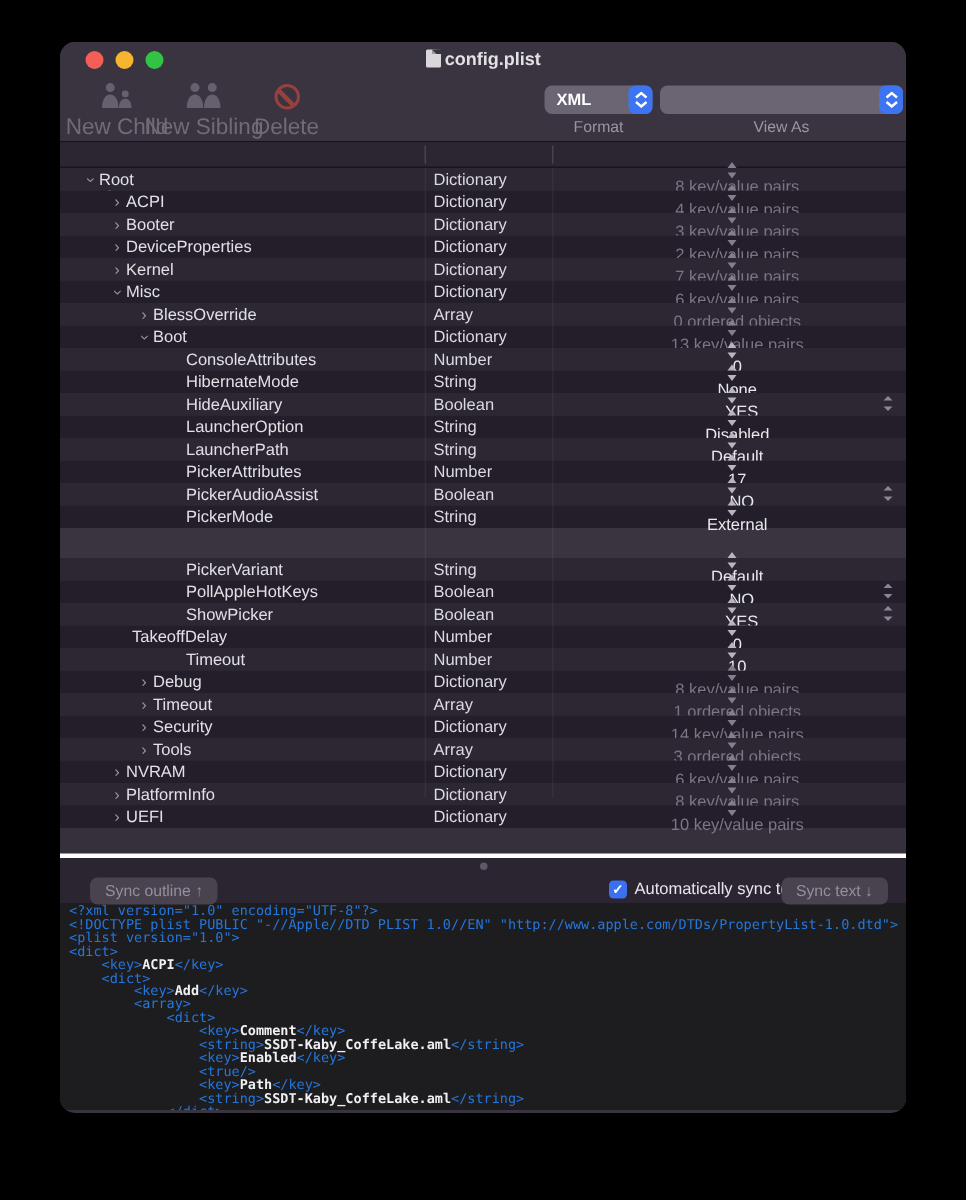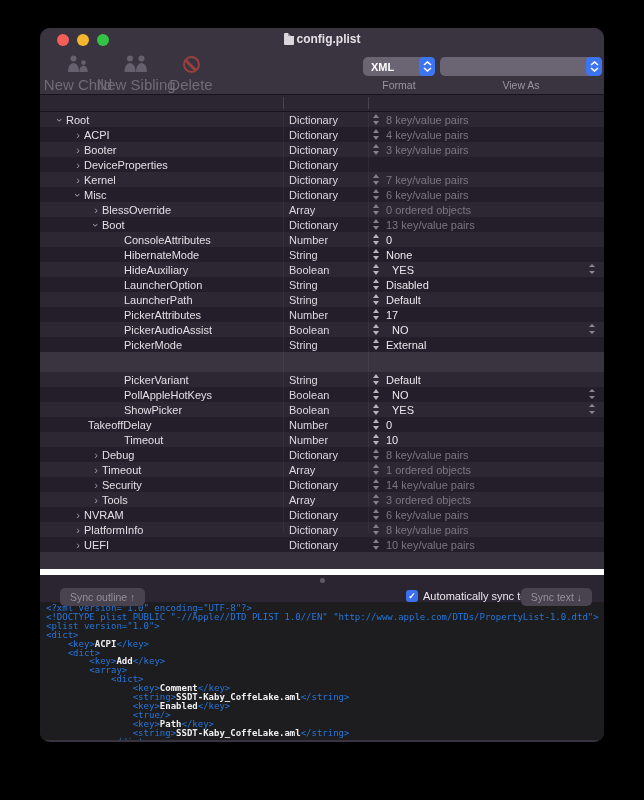--- a/index.html
+++ b/index.html
@@ -59,42 +59,42 @@
   .sep1{ left:243px; } .sep2{ left:328px; }
   .row { height:15px; position:relative; display:flex; align-items:center; }
   .row.alt { background:#2c2733; }
   .row:not(.alt) { background:#231e29; }
   .chev { width:12px; text-align:center; color:#9c96a3; font-size:11px; line-height:10px;
           display:inline-block; flex:none; }
   .chev.expanded { transform:rotate(90deg); }
   .chev.hidden { visibility:hidden; }
   .kcell { font-size:11px; color:#e2dfe5; white-space:nowrap; }
   .ccell { position:absolute; left:249px; font-size:11px; color:#dcd9e0; }
-  .vcell { position:absolute; left:333px; right:0; display:flex; align-items:center; }
+  .vcell { position:absolute; left:333px; right:0; display:flex; align-items:center;flex-direction:column; }
   .vtext { font-size:11px; margin-left:6px; white-space:nowrap; }
   .vtext.dim { color:#7b7584; } .vtext.lit { color:#eae8ed; }
   .vtext.boolpad { margin-left:12px; }
   .stepper { width:7px; height:11px; position:relative; flex:none; }
   .stepper i { position:absolute; left:0; width:0; height:0; border-left:3.5px solid transparent;
                border-right:3.5px solid transparent; }
   .stepper .up { top:0; border-bottom:4px solid #b9b4c0; }
   .stepper .dn { bottom:0; border-top:4px solid #b9b4c0; }
   .stepper.dim .up { border-bottom-color:#847e8d; } .stepper.dim .dn { border-top-color:#847e8d; }
   .rstep { position:absolute; right:9px; top:2px; width:6px; height:10px; }
   .rstep i { position:absolute; left:0; width:0; height:0; border-left:3px solid transparent;
              border-right:3px solid transparent; }
   .rstep .up { top:0; border-bottom:3.5px solid #8d8795; }
   .rstep .dn { bottom:0; border-top:3.5px solid #8d8795; }
 
   .table-tail { height:14px; background:#211c27; }
   .light-band { height:23px; background:#36303c; border-top:1px solid #1b1721; }
 
   
   .syncbar { height:33px; background:#2b2531; position:relative;
-             border-top:6px solid #ffffff; }
+             border-top:3px solid #ffffff; }
   .drag-dot { position:absolute; left:50%; top:3px; width:5px; height:5px; margin-left:-2px;
               border-radius:50%; background:#5e5866; }
   .sync-btn { position:absolute; top:13px; height:18px; background:#49424f; border:none;
               border-radius:5px; color:#958f9c; font-size:10.5px; padding:0 10px;
               font-family:"Liberation Sans", sans-serif; }
   .btn-outline { left:20px; }
   .btn-text { right:12px; }
   .autosync { position:absolute; left:366px; top:15px; display:flex; align-items:center; gap:5px; }
   .checkbox { width:12px; height:12px; border-radius:3px; background:#3b71ee; color:#fff;
               font-size:9px; font-weight:bold; display:flex; align-items:center;
@@ -224,20 +224,27 @@
             <i class="up"></i>
             <i class="dn"></i>
           </span>
           <span class="vtext dim">3 key/value pairs</span>
         </span>
       </div>
       <div class="row" style="padding-left: 32px;">
         <span class="chev">›</span>
         <span class="kcell">DeviceProperties</span>
         <span class="ccell">Dictionary</span>
+        <span class="vcell">
+          <span class="stepper dim">
+            <i class="up"></i>
+            <i class="dn"></i>
+          </span>
+          <span class="vtext dim">2 key/value pairs</span>
+        </span>
       </div>
       <div class="row alt" style="padding-left: 32px;">
         <span class="chev">›</span>
         <span class="kcell">Kernel</span>
         <span class="ccell">Dictionary</span>
         <span class="vcell">
           <span class="stepper dim">
             <i class="up"></i>
             <i class="dn"></i>
           </span>

